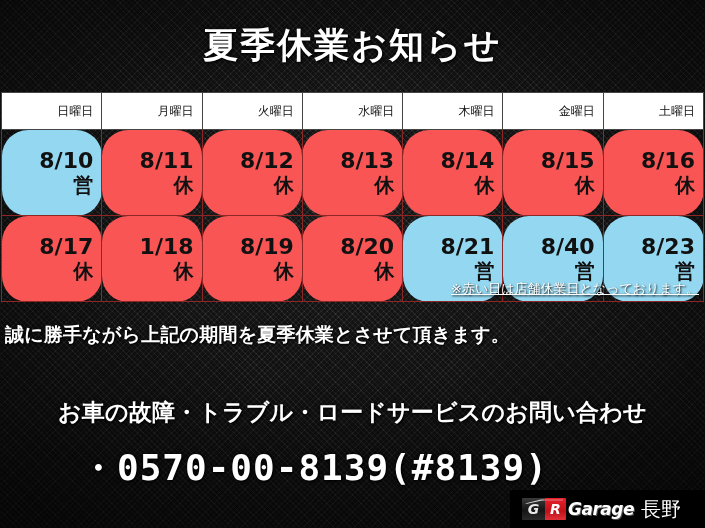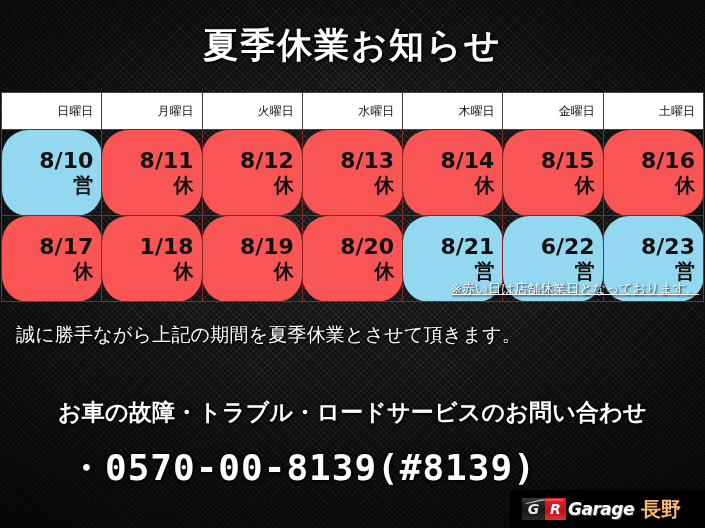--- a/index.html
+++ b/index.html
@@ -116,43 +116,43 @@
     font-size: 13px;
     font-weight: normal;
     text-decoration: underline;
     text-shadow: 1px 1px 2px rgba(0,0,0,0.95);
     z-index: 3;
   }
 
   
   .body-line {
     position: absolute;
-    left: 16px;
-    color: #ffffff;
-    font-weight: normal;
+    left: 5px;
+    color: #ffffff;
+    font-weight: bold;
     text-shadow: 0 0 4px rgba(0,0,0,0.85), 1px 1px 2px rgba(0,0,0,0.95);
     z-index: 3;
   }
   .line1 { top: 322px; font-size: 19px; letter-spacing: 0.2px; }
   .line2 { top: 359px; font-size: 19px; letter-spacing: 0.2px; }
   .headline {
     position: absolute;
     left: 12px;
     top: 397px;
     color: #ffffff;
     font-size: 23px;
     font-weight: bold;
     letter-spacing: 0.2px;
     text-shadow: 0 0 4px rgba(0,0,0,0.9), 1px 1px 2px rgba(0,0,0,0.95);
     z-index: 3;
     margin-left: 46px;
   }
   .phone {
     position: absolute;
-    left: 68px;
+    left: 80px;
     top: 444px;
     color: #ffffff;
     font-size: 36px;
     font-weight: bold;
     font-family: "DejaVu Sans Mono", "Liberation Mono", monospace;
     letter-spacing: 1px;
     text-shadow: 0 0 5px rgba(0,0,0,0.9), 1px 1px 3px rgba(0,0,0,0.95);
     z-index: 3;
   }
 
@@ -216,23 +216,23 @@
   .logo-garage {
     color: #ffffff;
     font-size: 17px;
     font-weight: bold;
     font-style: italic;
     margin-left: 2px;
     letter-spacing: -0.5px;
     text-shadow: 1px 1px 0 #555;
   }
   .logo-place {
-    color: #fdba74;
+    color: #ffffff;
     font-size: 20px;
-    font-weight: bold;
+    font-weight: normal;
     margin-left: 7px;
     letter-spacing: 0px;
   }
 </style>
 </head>
 <body>
 
 <div id="poster">
 
   <div class="title">夏季休業お知らせ</div>
@@ -296,21 +296,21 @@
           </td>
           <td class="rest">
             <span class="d-date">8/20</span>
             <span class="d-mark">休</span>
           </td>
           <td class="open">
             <span class="d-date">8/21</span>
             <span class="d-mark">営</span>
           </td>
           <td class="open">
-            <span class="d-date">6/22</span>
+            <span class="d-date">8/40</span>
             <span class="d-mark">営</span>
           </td>
           <td class="open">
             <span class="d-date">8/23</span>
             <span class="d-mark">営</span>
           </td>
         </tr>
       </tbody>
     </table>
   </div>

